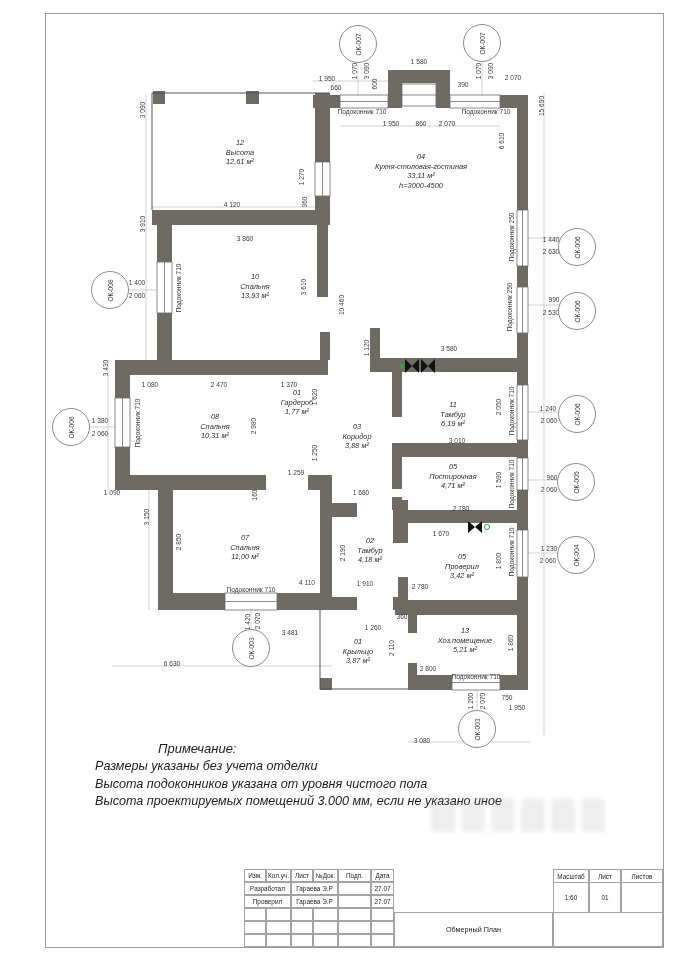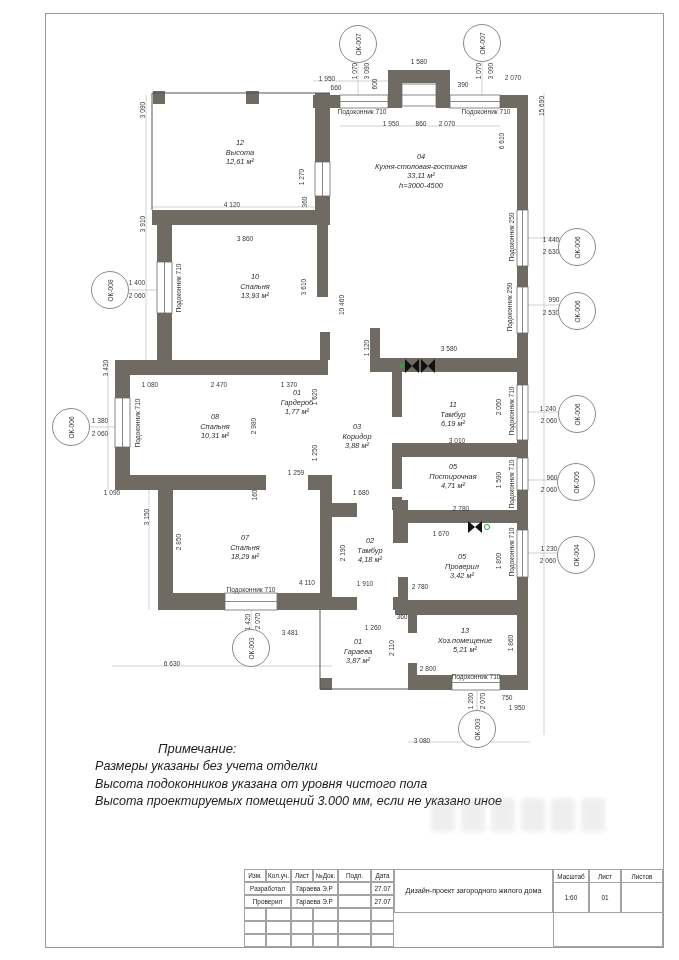--- a/index.html
+++ b/index.html
@@ -279,40 +279,40 @@
         <div>6,19 м²</div>
       </div>
       <div class="room" style="left: 453px; top: 462px;">
         <div>05</div>
         <div>Постирочная</div>
         <div>4,71 м²</div>
       </div>
       <div class="room" style="left: 245px; top: 533px;">
         <div>07</div>
         <div>Спальня</div>
-        <div>18,29 м²</div>
+        <div>11,00 м²</div>
       </div>
       <div class="room" style="left: 370px; top: 536px;">
         <div>02</div>
         <div>Тамбур</div>
         <div>4,18 м²</div>
       </div>
       <div class="room" style="left: 462px; top: 552px;">
         <div>05</div>
         <div>Проверил</div>
         <div>3,42 м²</div>
       </div>
       <div class="room" style="left: 465px; top: 626px;">
         <div>13</div>
         <div>Хоз.помещение</div>
         <div>5,21 м²</div>
       </div>
       <div class="room" style="left: 358px; top: 637px;">
         <div>01</div>
-        <div>Гараева</div>
+        <div>Крыльцо</div>
         <div>3,87 м²</div>
       </div>
       <div class="callout" style="left: 358px; top: 44px;">
         <span>ОК-007</span>
       </div>
       <div class="callout" style="left: 482px; top: 43px;">
         <span>ОК-007</span>
       </div>
       <div class="callout" style="left: 110px; top: 290px;">
         <span>ОК-008</span>
@@ -382,22 +382,22 @@
         <div class="tbc" style="left: 69px; top: 52px; width: 25px; height: 13px;"></div>
         <div class="tbc" style="left: 94px; top: 52px; width: 33px; height: 13px;"></div>
         <div class="tbc" style="left: 127px; top: 52px; width: 23px; height: 13px;"></div>
         <div class="tbc" style="left: 0px; top: 65px; width: 22px; height: 13px;"></div>
         <div class="tbc" style="left: 22px; top: 65px; width: 25px; height: 13px;"></div>
         <div class="tbc" style="left: 47px; top: 65px; width: 22px; height: 13px;"></div>
         <div class="tbc" style="left: 69px; top: 65px; width: 25px; height: 13px;"></div>
         <div class="tbc" style="left: 94px; top: 65px; width: 33px; height: 13px;"></div>
         <div class="tbc" style="left: 127px; top: 65px; width: 23px; height: 13px;"></div>
       </div>
-    <div class="tbc tb-title">Дизайн-проект загородного жилого дома</div>
     <div class="tbc tb-scale-h">Масштаб</div>
     <div class="tbc tb-sheet-h">Лист</div>
     <div class="tbc tb-sheets-h">Листов</div>
     <div class="tbc tb-scale-v">1:60</div>
     <div class="tbc tb-sheet-v">01</div>
     <div class="tbc tb-sheets-v"></div>
+    <div class="tbc tb-doc">Обмерный План</div>
     <div class="tbc tb-br"></div>
   </div>
 </div>
 
 </body></html>

